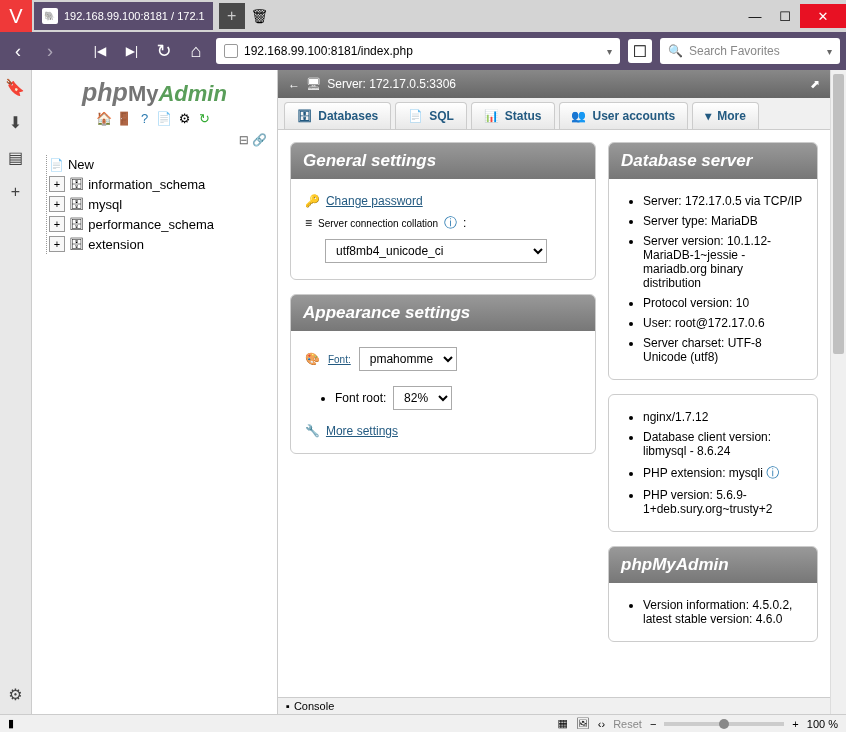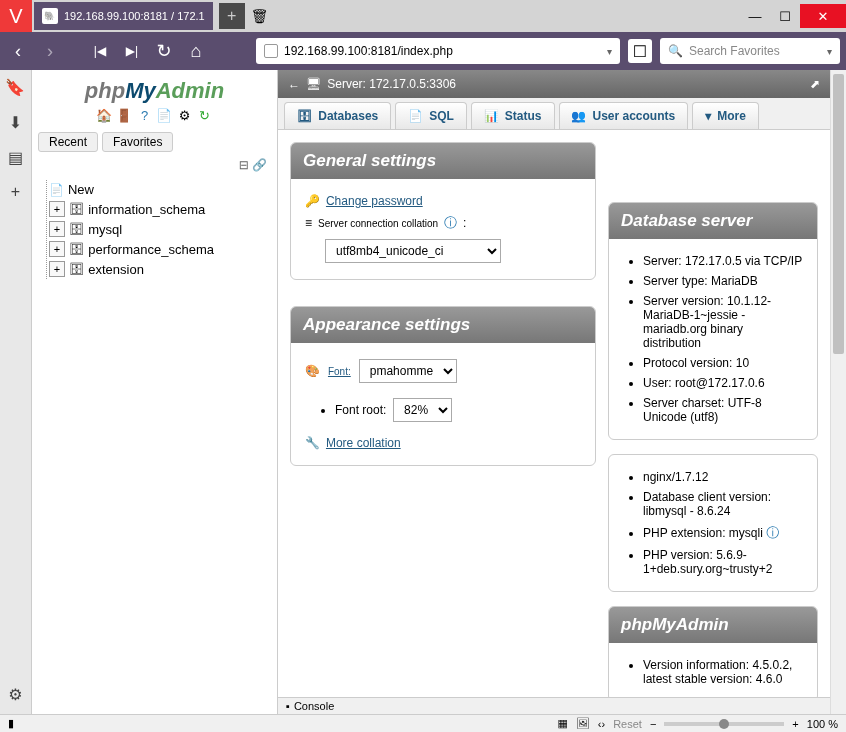--- a/index.html
+++ b/index.html
@@ -12,39 +12,39 @@
 .tab-favicon { width: 16px; height: 16px; background: #fff; border-radius: 2px; display: flex; align-items: center; justify-content: center; font-size: 9px; }
 .tab-add { width: 26px; height: 26px; background: #4a4a4a; color: #ccc; display: flex; align-items: center; justify-content: center; margin-left: 6px; font-size: 16px; }
 .win-controls { margin-left: auto; display: flex; }
 .win-btn { width: 30px; height: 24px; display: flex; align-items: center; justify-content: center; font-size: 13px; }
 .win-close { background: #e81123; color: #fff; width: 46px; }
 .trash-btn { width: 30px; height: 24px; display: flex; align-items: center; justify-content: center; font-size: 14px; margin-right: 10px; }
 
 .toolbar { height: 38px; background: #5a4d6e; display: flex; align-items: center; padding: 0 6px; gap: 8px; }
 .nav-btn { color: #fff; font-size: 18px; width: 24px; text-align: center; cursor: pointer; }
 .nav-btn.small { font-size: 12px; }
-.url-bar { flex: 1; height: 26px; background: #fff; border-radius: 3px; display: flex; align-items: center; padding: 0 8px; gap: 6px; font-size: 12px; margin-left: 40px; }
+.url-bar { flex: 1; height: 26px; background: #fff; border-radius: 3px; display: flex; align-items: center; padding: 0 8px; gap: 6px; font-size: 12px; }
 .url-icon { width: 14px; height: 14px; border: 1px solid #999; border-radius: 2px; }
 .url-dropdown { margin-left: auto; color: #666; font-size: 10px; }
 .bookmark-btn { width: 24px; height: 24px; background: #fff; border-radius: 3px; display: flex; align-items: center; justify-content: center; }
 .search-bar { width: 180px; height: 26px; background: #fff; border-radius: 3px; display: flex; align-items: center; padding: 0 8px; gap: 6px; font-size: 12px; color: #888; }
 
 
 .main-area { display: flex; height: calc(732px - 32px - 38px - 18px); }
 
 
 .side-rail { width: 32px; background: #e8e8e8; border-right: 1px solid #ccc; display: flex; flex-direction: column; align-items: center; padding-top: 8px; gap: 16px; }
 .side-rail-icon { font-size: 16px; color: #444; cursor: pointer; }
 .side-rail .bottom { margin-top: auto; margin-bottom: 10px; }
 
 
 .pma-nav { width: 246px; background: #fff; border-right: 1px solid #ccc; padding: 4px 0; overflow: hidden; }
 .pma-logo { text-align: center; padding: 4px 0 2px; }
-.pma-logo .php { color: #777; font-size: 22px; font-style: italic; font-weight: bold; }
-.pma-logo .my { color: #0c4a6e; font-size: 22px; font-style: italic; font-weight: bold; }
+.pma-logo .php { color: #777; font-size: 25px; font-style: italic; font-weight: bold; }
+.pma-logo .my { color: #737373; font-size: 22px; font-weight: bold; }
 .pma-logo .admin { color: #5a9e5a; font-size: 22px; font-style: italic; font-weight: bold; }
 .pma-icons { text-align: center; padding: 2px 0 6px; display: flex; justify-content: center; gap: 4px; }
 .pma-icon { width: 16px; height: 16px; font-size: 13px; }
 .pma-tabs { display: flex; gap: 4px; padding: 2px 6px 6px; }
 .pma-tab { border: 1px solid #ccc; border-radius: 3px; padding: 2px 10px; font-size: 12px; background: #f0f0f0; }
 .collapse-icons { text-align: right; padding: 0 10px 4px; font-size: 12px; color: #666; }
 .db-tree { padding: 4px 6px; font-size: 13px; }
 .db-tree-item { display: flex; align-items: center; gap: 4px; padding: 2px 0; }
 .tree-expand { width: 16px; height: 16px; border: 1px solid #999; display: flex; align-items: center; justify-content: center; font-size: 11px; background: #f8f8f8; }
 .tree-line { border-left: 1px dotted #999; margin-left: 8px; padding-left: 2px; }
@@ -53,22 +53,22 @@
 
 .content { flex: 1; background: #fff; display: flex; flex-direction: column; position: relative; }
 .server-bar { height: 28px; background: linear-gradient(#888, #666); color: #fff; display: flex; align-items: center; padding: 0 10px; font-size: 12px; gap: 6px; }
 .server-bar .collapse { margin-left: auto; cursor: pointer; }
 .top-tabs { display: flex; background: #f0f0f0; border-bottom: 1px solid #ccc; padding: 4px 6px 0; gap: 4px; }
 .top-tab { border: 1px solid #ccc; border-bottom: none; border-radius: 4px 4px 0 0; padding: 6px 12px; background: linear-gradient(#fff, #e8e8e8); font-size: 12px; display: flex; align-items: center; gap: 6px; color: #235a81; font-weight: bold; }
 .top-tab .ticon { font-size: 12px; }
 .top-tab.more { color: #235a81; }
 
 .panels-row { display: flex; gap: 12px; padding: 12px; overflow-y: auto; flex: 1; }
-.panels-col-left { flex: 1; display: flex; flex-direction: column; gap: 26px; }
-.panels-col-right { width: 210px; display: flex; flex-direction: column; gap: 14px; justify-content: flex-end; }
+.panels-col-left { flex: 1; display: flex; flex-direction: column; gap: 14px; }
+.panels-col-right { width: 210px; display: flex; flex-direction: column; gap: 14px; }
 .panel { border: 1px solid #ccc; border-radius: 6px; overflow: hidden; }
 .panel-head { background: linear-gradient(#999, #777); color: #fff; padding: 8px 12px; font-size: 17px; font-style: italic; font-weight: bold; }
 .panel-body { padding: 12px 14px; font-size: 12px; }
 .panel-body a { color: #235a81; }
 .panel-body ul { padding-left: 20px; }
 .panel-body li { padding: 3px 0; font-size: 12px; }
 .field-row { display: flex; align-items: center; gap: 8px; padding: 4px 0; }
 .field-label { font-size: 10px; }
 select { font-size: 12px; padding: 3px 6px; border: 1px solid #aaa; background: #fff; }
 .link-row { display: flex; align-items: center; gap: 6px; padding: 3px 0; }
@@ -138,24 +138,20 @@
       <span class="php">php</span><span class="my">My</span><span class="admin">Admin</span>
     </div>
     <div class="pma-icons">
       <span class="pma-icon">🏠</span>
       <span class="pma-icon">🚪</span>
       <span class="pma-icon" style="color:#2a7ab0">?</span>
       <span class="pma-icon">📄</span>
       <span class="pma-icon">⚙</span>
       <span class="pma-icon" style="color:#3a3">↻</span>
     </div>
-    <div class="pma-tabs">
-      <div class="pma-tab">Recent</div>
-      <div class="pma-tab">Favorites</div>
-    </div>
     <div class="collapse-icons">
       <span>⊟</span>
       <span>🔗</span>
     </div>
     <div class="db-tree">
       <div class="tree-line">
         <div class="db-tree-item">
           <span class="tree-icon">📄</span>
           <span>New</span>
         </div>
@@ -222,21 +218,21 @@
             <div class="link-row">
               <span>🔑</span>
               <a href="#">Change password</a>
             </div>
             <div class="link-row">
               <span>≡</span>
               <span class="field-label">Server connection collation</span>
               <span class="help-icon">ⓘ</span>:
             </div>
             <div style="padding:4px 0 4px 20px">
-              <select style="width:176px">
+              <select style="width:222px">
                 <option>utf8mb4_unicode_ci</option>
               </select>
             </div>
           </div>
         </div>
 
         <div class="panel">
           <div class="panel-head">Appearance settings</div>
           <div class="panel-body">
             <div class="field-row">
@@ -245,21 +241,21 @@
               <select><option>pmahomme</option></select>
             </div>
             <ul style="padding:8px 0 8px 30px">
               <li>
                 <span>Font root:</span>&nbsp;
                 <select><option>82%</option></select>
               </li>
             </ul>
             <div class="link-row">
               <span>🔧</span>
-              <a href="#">More collation</a>
+              <a href="#">More settings</a>
             </div>
           </div>
         </div>
       </div>
 
       <div class="panels-col-right">
         <div class="panel">
           <div class="panel-head">Database server</div>
           <div class="panel-body">
               <ul>

